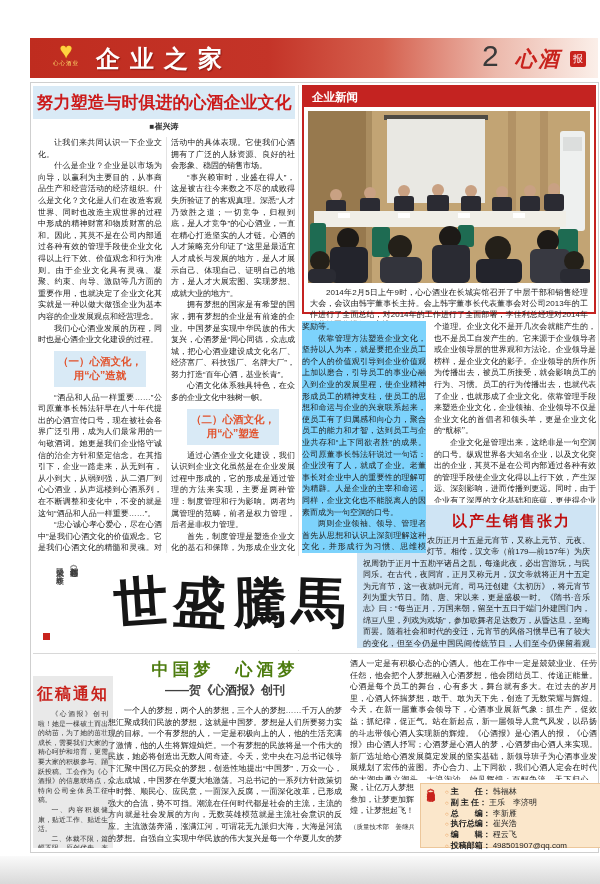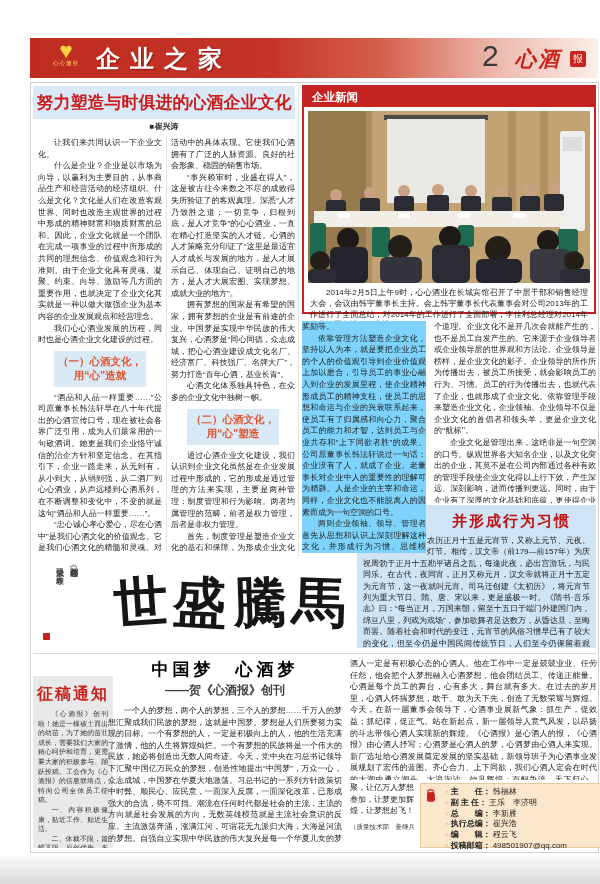--- a/index.html
+++ b/index.html
@@ -72,21 +72,21 @@
   #hdivider{left:33px;top:653px;width:563px;height:1px;background:#d8d8d8;}
 
   
   #notice{left:33px;top:676px;width:80px;height:172px;background:#e9e9e9;overflow:hidden;}
   #notice .ntitle{text-align:center;font-size:16px;font-weight:bold;color:#c8231d;
      letter-spacing:2px;margin:8px 0 4px;}
   .np{font-size:6.8px;line-height:9.6px;text-align:justify;text-indent:2em;margin:0;color:#333;padding:0 5px;}
 
   
   #dreamcol1{left:108px;top:658px;width:234px;height:188px;}
-  #dtitle1{text-align:center;font-size:17px;font-weight:bold;color:#000000;letter-spacing:4px;}
+  #dtitle1{text-align:center;font-size:17px;font-weight:bold;color:#4d7c0f;letter-spacing:4px;}
   #dtitle2{text-align:center;font-size:12px;font-weight:bold;color:#404040;margin-top:1px;}
   #dbody1{margin-top:6px;height:140px;overflow:hidden;}
   #dreamcol2{left:350px;top:658px;width:247px;height:122px;overflow:hidden;}
   #dreamtail{left:350px;top:782px;width:64px;height:68px;overflow:hidden;}
   #dcredit{font-size:6.5px;color:#333;margin-top:6px;white-space:nowrap;}
 
   
   #edit{left:420px;top:783px;width:212px;height:65px;background:#fbe7cb;border:1px solid #ecc79b;box-sizing:border-box;}
   #evtitle{position:absolute;left:3px;top:2px;bottom:2px;writing-mode:vertical-rl;
     font-size:8px;font-weight:bold;color:#c8231d;letter-spacing:0;}
@@ -120,21 +120,21 @@
   <div class="abs vrule" id="rule1"></div>
   <div class="abs vrule" id="rule2"></div>
 
   <div class="abs" id="a1titlebar">
     <div id="a1title">努力塑造与时俱进的心酒企业文化</div>
   </div>
   <div class="abs" id="a1byline">■崔兴涛</div>
 
   <div class="abs col" id="col1">
     <p class="bp">让我们来共同认识一下企业文化。</p>
-    <p class="bp">什么是企业？企业是以市场为向导，以赢利为主要目的，从事商品生产和经营活动的经济组织。什么是文化？文化是人们在改造客观世界、同时也改造主观世界的过程中形成的精神财富和物质财富的总和。因此，企业文化就是一个团队在完成一项事业的过程中所形成的共同的理想信念、价值观念和行为准则。由于企业文化具有灵魂、凝聚、约束、向导、激励等几方面的重要作用，也就决定了企业文化其实就是一种以做大做强企业为基本内容的企业发展观点和经营理念。</p>
+    <p class="bp">什么是企业？企业是以市场为向导，以赢利为主要目的，从事商品生产和经营活动的经济组织。什么是文化？文化是人们在改造客观世界、同时也改造主观世界的过程中形成的精神财富和物质财富的总和。因此，其莫不是在公司内部通过各种有效的管理手段使企业文化得以上行下效、价值观念和行为准则。由于企业文化具有灵魂、凝聚、约束、向导、激励等几方面的重要作用，也就决定了企业文化其实就是一种以做大做强企业为基本内容的企业发展观点和经营理念。</p>
     <p class="bp">我们心心酒业发展的历程，同时也是心酒企业文化建设的过程。</p>
     <div class="sh">（一）心酒文化，用“心”造就</div>
     <p class="bp">“酒品和人品一样重要……”公司原董事长韩法轩早在八十年代提出的心酒宣传口号，现在被社会各界广泛引用，成为人们最常用的一句敬酒词。她更是我们企业恪守诚信的治企方针和坚定信念。在其指引下，企业一路走来，从无到有，从小到大，从弱到强，从二酒厂到心心酒业，从声远楼到心酒系列，在不断调整和变化中，不变的就是这句“酒品和人品一样重要……”。</p>
     <p class="bp">“忠心诚心孝心爱心，尽在心酒中”是我们心酒文化的价值观念。它是我们心酒文化的精髓和灵魂。对国家、对企业要有忠心，对朋友、做事情要讲诚信，“言必信、行必果”、对待老人要有孝心，对社会更要充满爱心，是博爱、是担当。它发源于博大精深的儒家文化，提倡“忠诚孝爱”，弘扬“真善美”，打造和谐家庭、和谐社会，积极投入到尊老敬老养老爱老、捐资助学、抢险救灾等公益慈善事业中。心酒在创造经济效益的同时，更力所能及承担起对社会应负的责任。</p>
 
   </div>
 
   <div class="abs col" id="col2">
     <p class="bp ni">活动中的具体表现。它使我们心酒拥有了广泛的人脉资源、良好的社会形象、稳固的销售市场。</p>
     <p class="bp">“事兴赖审时，业盛在得人”，这是被古往今来数之不尽的成败得失所验证了的客观真理。深悉“人才乃致胜之道；一切竞争，归根到底，是人才竞争”的心心酒业，一直在精心打造坚实的人才链。心酒的人才策略充分印证了“这里是最适宜人才成长与发展的地方，是人才展示自己、体现自己、证明自己的地方，是人才大展宏图、实现梦想、成就大业的地方”。</p>
@@ -219,21 +219,21 @@
     <p class="bp">依靠管理方法塑造企业文化，坚持以人为本，就是要把企业员工的个人的价值观引导到企业价值观上加以磨合，引导员工的事业心融入到企业的发展里程，使企业精神形成员工的精神支柱，使员工的思想和命运与企业的兴衰联系起来，使员工有了归属感和向心力，聚合员工的能力和才智，达到员工与企业共存和“上下同欲者胜”的成果。公司原董事长韩法轩说过一句话：企业没有了人，就成了企业。老董事长对企业中人的重要性的理解可为精辟。人是企业的主宰和命运，同样，企业文化也不能脱离人的因素而成为一句空洞的口号。</p>
     <p class="bp">两则企业领袖、领导、管理者首先从思想和认识上深刻理解这种文化，并形成行为习惯、思维模式、做事风格，进而影响企业和核心骨干、企业团队，最终形成企业管理制度，全员行动，深入到企业的研发、生产、销售等每一个环节，以产生销售张力、竞争张力、发展张力。有人说，先改变张瑞敏，再改变海尔；张瑞敏改变了，海尔也被改变了。说的就是这</p>
   </div>
   <div class="abs col" id="col4">
     <p class="bp ni">个道理。企业文化不是开几次会就能产生的，也不是员工自发产生的。它来源于企业领导者或企业领导层的世界观和方法论。企业领导是榜样，是企业文化的影子。企业领导的所作所为传播出去，被员工所接受，就会影响员工的行为、习惯。员工的行为传播出去，也就代表了企业，也就形成了企业文化。依靠管理手段来塑造企业文化，企业领袖、企业领导不仅是企业文化的首倡者和领头羊，更是企业文化的“航标”。</p>
     <p class="bp">企业文化是管理出来，这绝非是一句空洞的口号。纵观世界各大知名企业，以及文化突出的企业，其莫不是在公司内部通过各种有效的管理手段使企业文化得以上行下效，产生深远、深刻影响，进而传播到更远。同时，由于企业有了深厚的文化基础和底蕴，更使得企业的发展如鱼得水，市场竞争势如破竹。（待续）</p>
   </div>
 
   <div class="abs" id="lantern">
     <div class="spacer"></div>
-    <div class="ltitle">并形成行为习惯</div>
+    <div class="ltitle">以产生销售张力</div>
     <div class="lbody"><span>农历正月十五是元宵节，又称上元节、元夜、灯节。相传，汉文帝（前179—前157年）为庆祝周勃于正月十五勘平诸吕之乱，每逢此夜，必出宫游玩，与民同乐。在古代，夜同宵，正月又称元月，汉文帝就将正月十五定为元宵节，这一夜就叫元宵。司马迁创建《太初历》，将元宵节列为重大节日。隋、唐、宋以来，更是盛极一时。《隋书·音乐志》曰：“每当正月，万国来朝，留至十五日于端门外建国门内，绵亘八里，列戏为戏场”，参加歌舞者足达数万，从昏达旦，至晦而罢。随着社会和时代的变迁，元宵节的风俗习惯早已有了较大的变化，但至今仍是中国民间传统节日，人们至今仍保留着观灯、猜灯谜、吃元宵等民俗。</span></div>
   </div>
 
   <div class="abs" id="calli">
     <div class="abs" id="inscr">
       <span class="vline">賀《心酒報》創刊</span>
       <span class="vline">癸巳歲末　李毅雁</span>
       <span class="seal2"></span>
     </div>
     <div class="abs" id="brush">

